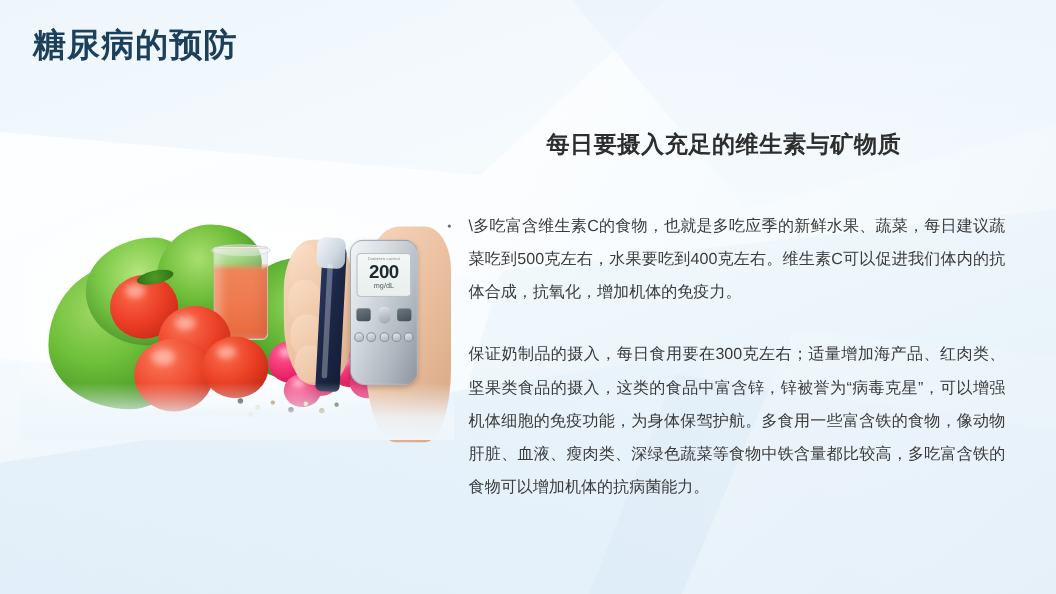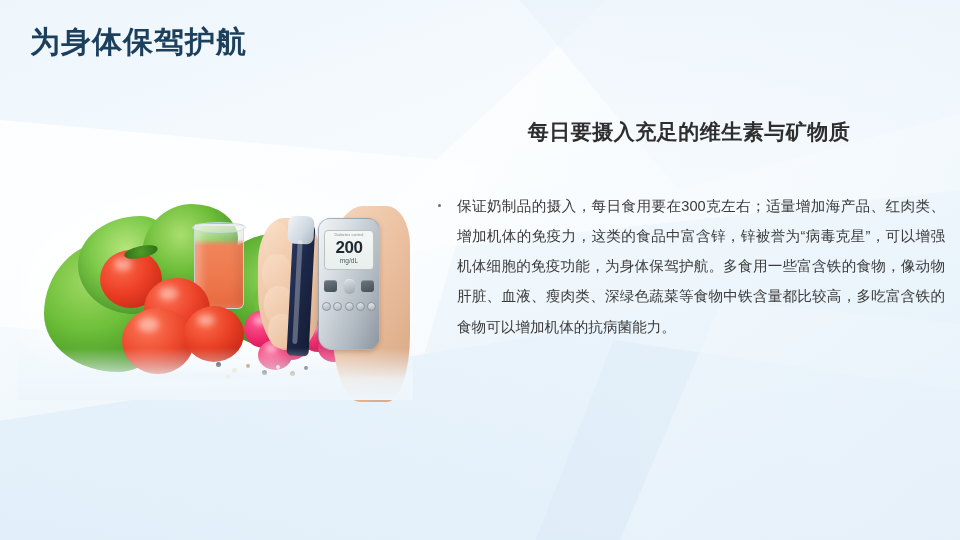--- a/index.html
+++ b/index.html
@@ -83,21 +83,21 @@
     font-weight: bold;
     color: #1c3f5c;
     letter-spacing: 1px;
     line-height: 1.2;
     white-space: nowrap;
   }
 
   
   .content {
     position: absolute;
-    left: 433px;
+    left: 402px;
     top: 118px;
     width: 512px;
   }
   .subtitle {
     font-size: 21px;
     font-weight: bold;
     color: #2e2e2e;
     text-align: center;
     letter-spacing: 0.5px;
     line-height: 1.3;
@@ -447,21 +447,21 @@
 
   <div class="bg-layer">
     <div class="poly poly-a"></div>
     <div class="poly poly-b"></div>
     <div class="poly poly-e"></div>
     <div class="poly poly-c"></div>
     <div class="poly poly-d"></div>
     <div class="poly poly-f"></div>
   </div>
 
-  <div class="title">为身体保驾护航</div>
+  <div class="title">糖尿病的预防</div>
 
   <div class="photo">
     <div class="shadow-base"></div>
 
     <div class="veg lettuce"></div>
     <div class="veg lettuce2"></div>
     <div class="veg lettuce3"></div>
     <div class="veg greens-right"></div>
     <div class="veg greens-right2"></div>
 
@@ -526,18 +526,22 @@
     <div class="veg hand-right-fingers"></div>
     <div class="photo-fade"></div>
     <div class="photo-bottom-fade"></div>
   </div>
 
   <div class="content">
     <h2 class="subtitle">每日要摄入充足的维生素与矿物质</h2>
     <ul class="bullets">
       <li class="bullet">
         <span class="bullet-dot"></span>
-        <span>保证奶制品的摄入，每日食用要在300克左右；适量增加海产品、红肉类、增加机体的免疫力，这类的食品中富含锌，锌被誉为“病毒克星”，可以增强机体细胞的免疫功能，为身体保驾护航。多食用一些富含铁的食物，像动物肝脏、血液、瘦肉类、深绿色蔬菜等食物中铁含量都比较高，多吃富含铁的食物可以增加机体的抗病菌能力。</span>
+        <span>\多吃富含维生素C的食物，也就是多吃应季的新鲜水果、蔬菜，每日建议蔬菜吃到500克左右，水果要吃到400克左右。维生素C可以促进我们体内的抗体合成，抗氧化，增加机体的免疫力。</span>
+      </li>
+      <li class="bullet">
+        <span class="bullet-dot"></span>
+        <span>保证奶制品的摄入，每日食用要在300克左右；适量增加海产品、红肉类、坚果类食品的摄入，这类的食品中富含锌，锌被誉为“病毒克星”，可以增强机体细胞的免疫功能，为身体保驾护航。多食用一些富含铁的食物，像动物肝脏、血液、瘦肉类、深绿色蔬菜等食物中铁含量都比较高，多吃富含铁的食物可以增加机体的抗病菌能力。</span>
       </li>
     </ul>
   </div>
 
 </div>
 
 </body></html>

